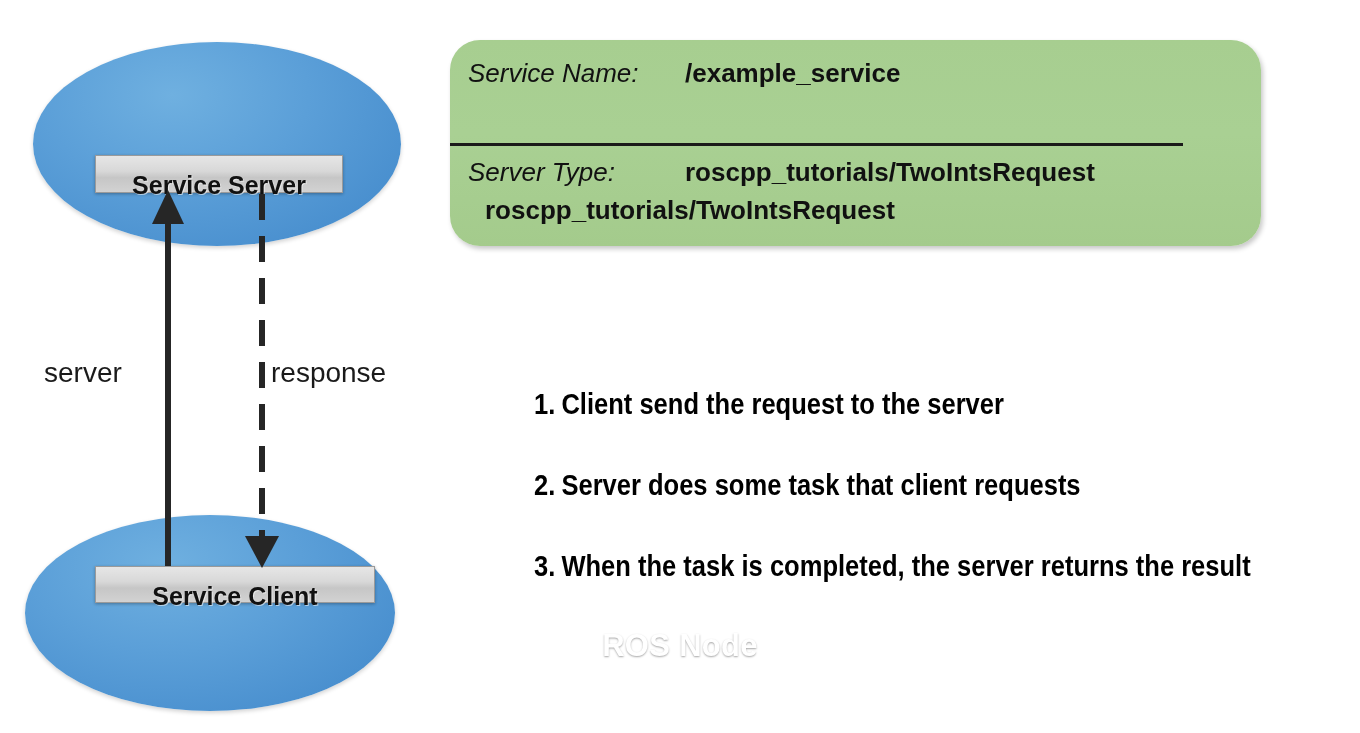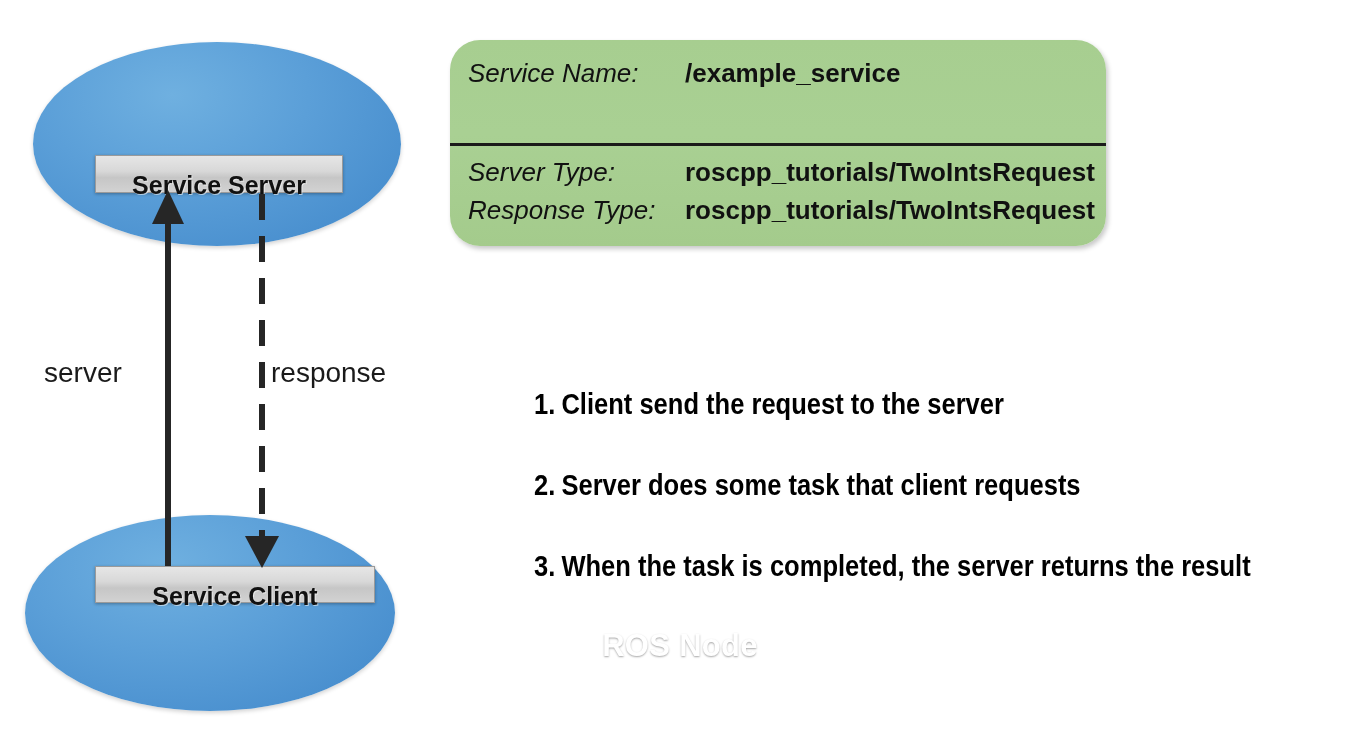--- a/index.html
+++ b/index.html
@@ -82,21 +82,21 @@
     white-space: nowrap;
   }
   #label-request  { left: 44px;  top: 357px; }
   #label-response { left: 271px; top: 357px; }
 
   
   #service-info-card {
     position: absolute;
     left: 450px;
     top: 40px;
-    width: 656px;
+    width: 811px;
     height: 206px;
     background: linear-gradient(to bottom, #a7ce90 0%, #a9d093 45%, #a4cb8c 100%);
     border-radius: 30px;
     box-shadow: 2px 3px 5px rgba(0,0,0,0.22);
     overflow: hidden;
   }
   .info-group {
     position: absolute;
     left: 18px;
     width: 700px;
@@ -199,21 +199,20 @@
     </div>
 
     <div id="info-divider"></div>
 
     <div class="info-group" id="info-group-message">
       <div class="info-row">
         <div class="info-label">Server Type:</div>
         <div class="info-value">roscpp_tutorials/TwoIntsRequest</div>
       </div>
       <div class="info-row">
-        <div class="info-label">Response Type:</div>
         <div class="info-value">roscpp_tutorials/TwoIntsRequest</div>
       </div>
     </div>
 
   </div>
 
   <div id="steps-list">
     <div class="step-item">
       <span class="step-index">1.</span>
       <span class="step-text">Client send the request to the server</span>

